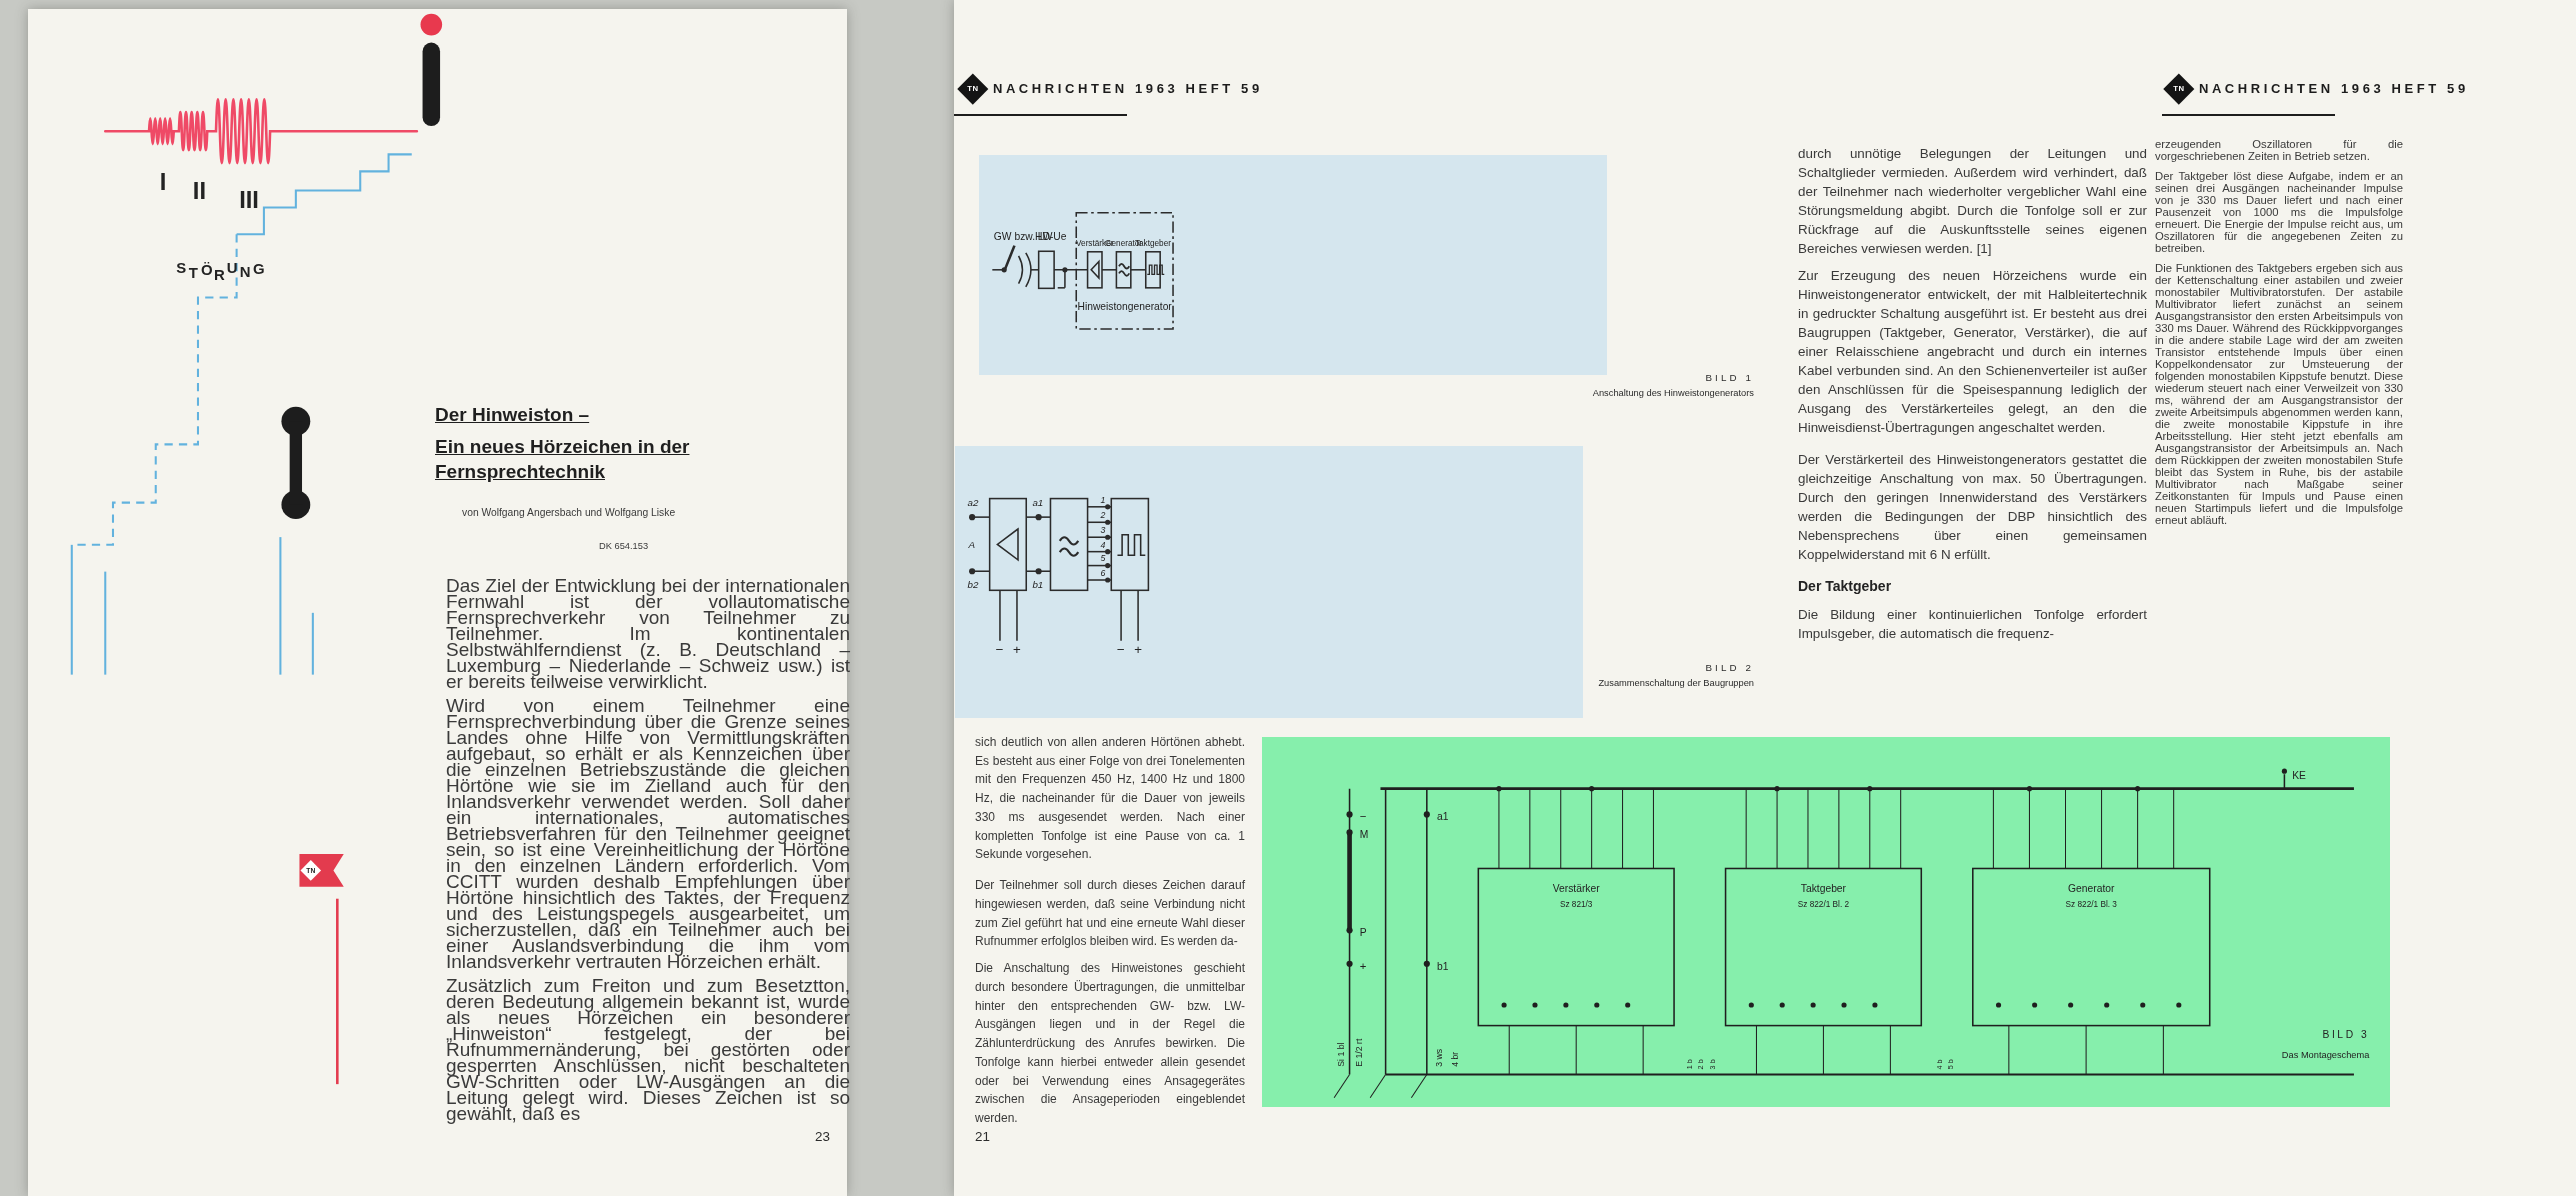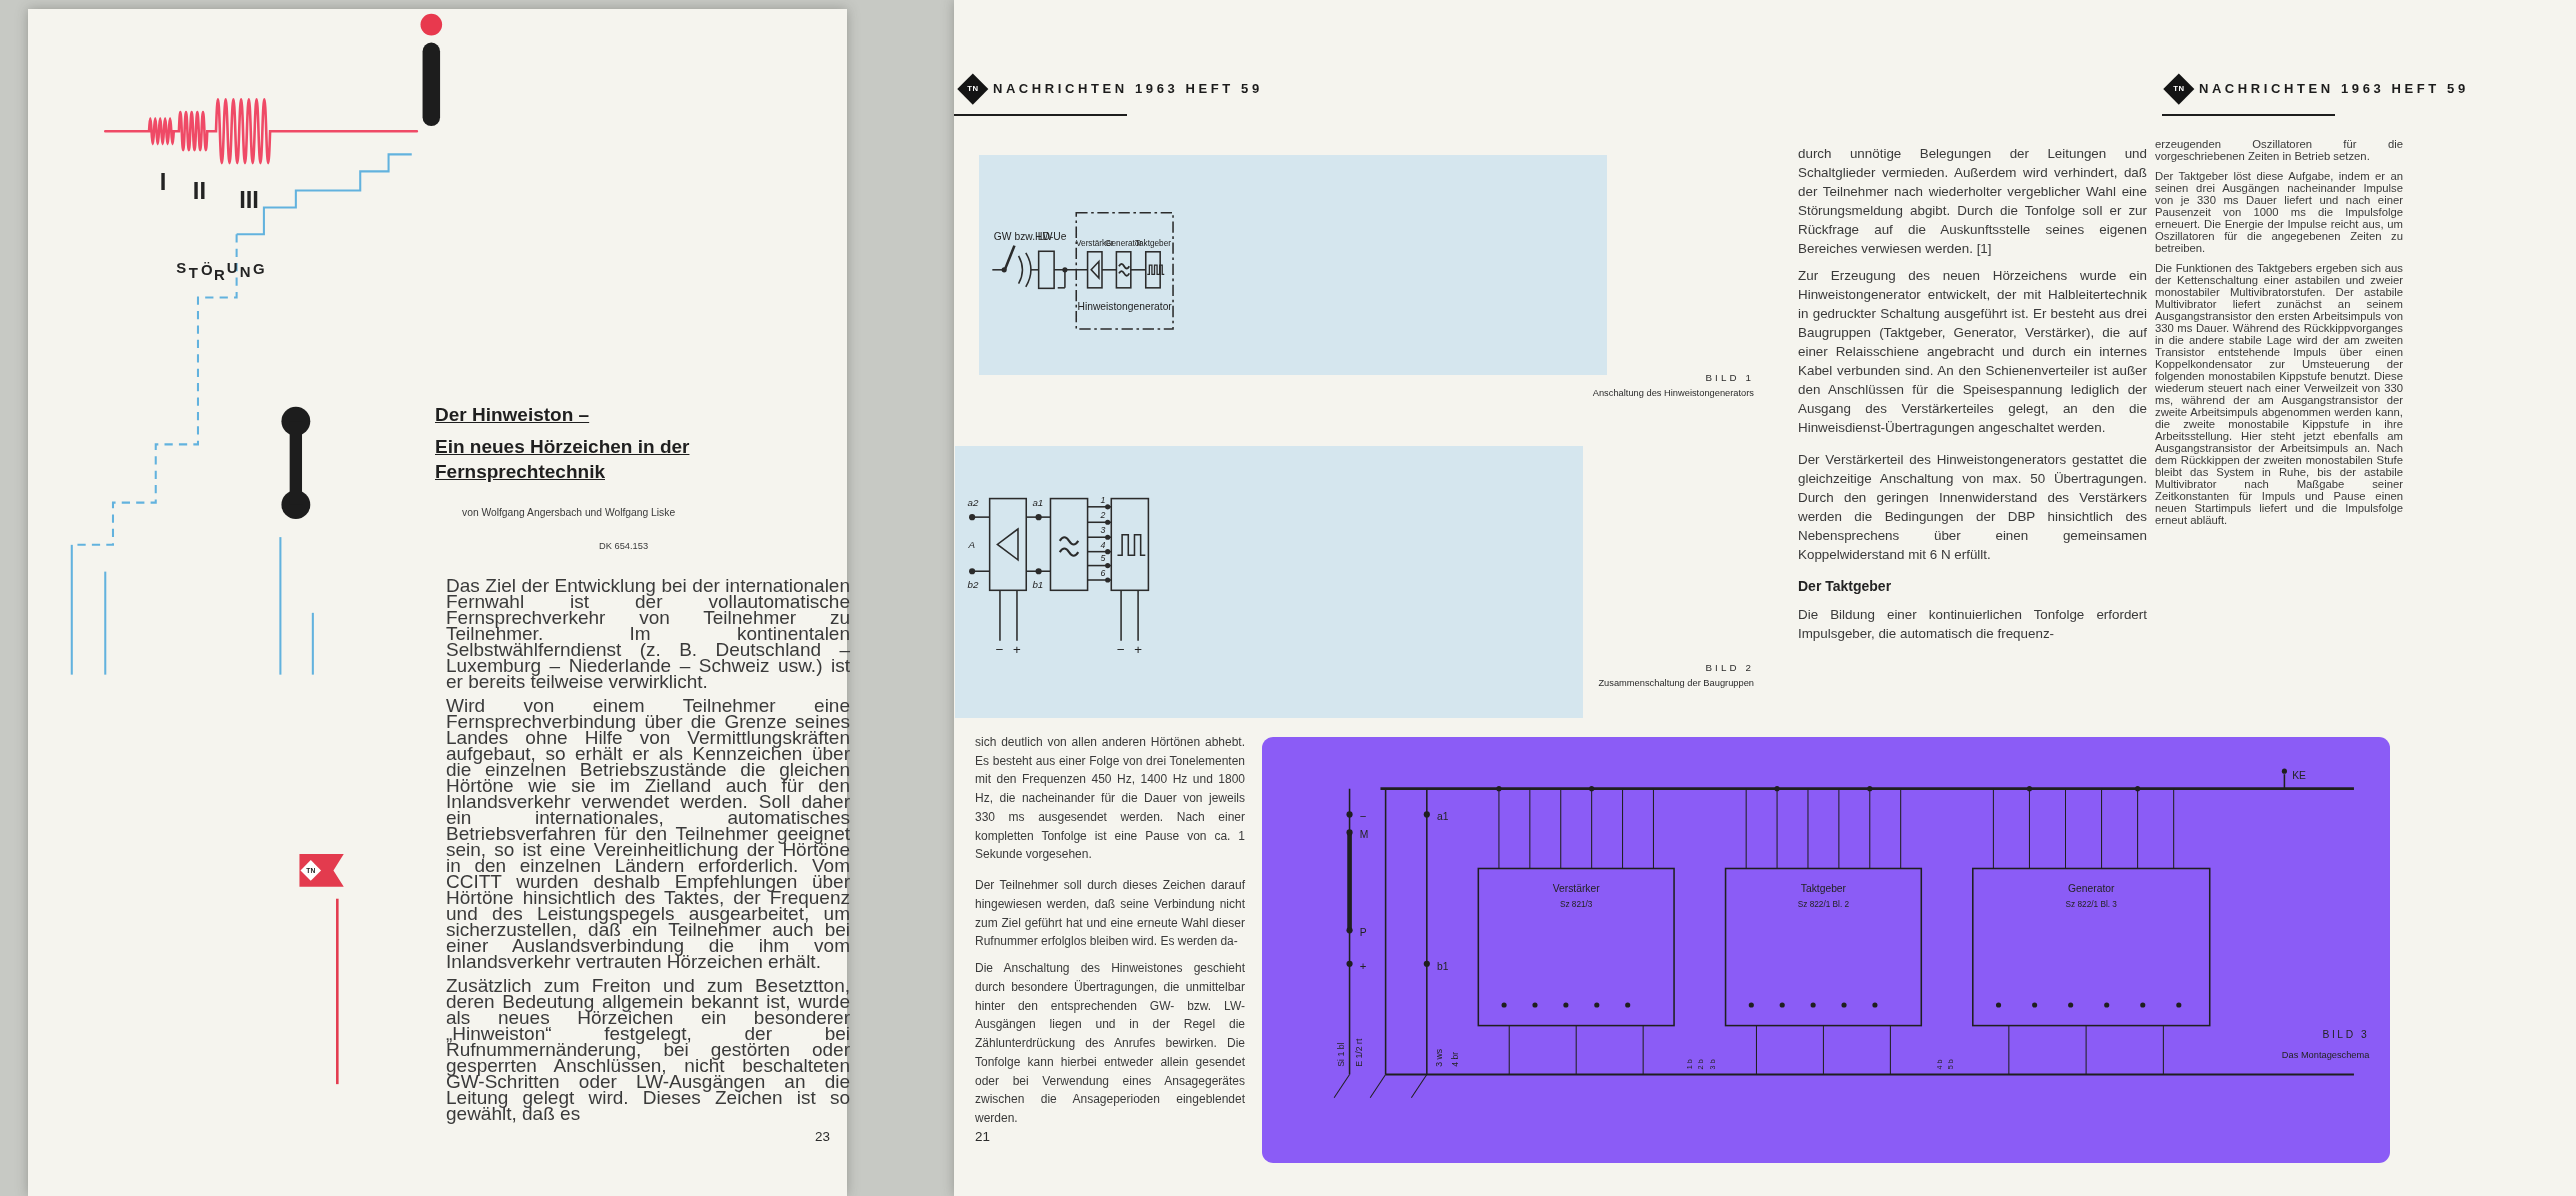--- a/index.html
+++ b/index.html
@@ -210,21 +210,21 @@
   </div>
   <div class="col" style="left:1798px;top:144px;width:349px;font-size:13.4px;line-height:19px;">
     <p>durch unnötige Belegungen der Leitungen und Schaltglieder vermieden. Außerdem wird verhindert, daß der Teilnehmer nach wiederholter vergeblicher Wahl eine Störungsmeldung abgibt. Durch die Tonfolge soll er zur Rückfrage auf die Auskunftsstelle seines eigenen Bereiches verwiesen werden. [1]</p>
     <p style="margin-bottom:12.4px;">Zur Erzeugung des neuen Hörzeichens wurde ein Hinweistongenerator entwickelt, der mit Halbleitertechnik in gedruckter Schaltung ausgeführt ist. Er besteht aus drei Baugruppen (Taktgeber, Generator, Verstärker), die auf einer Relaisschiene angebracht und durch ein internes Kabel verbunden sind. An den Schienenverteiler ist außer den Anschlüssen für die Speisespannung lediglich der Ausgang des Verstärkerteiles gelegt, an den die Hinweisdienst-Übertragungen angeschaltet werden.</p>
     <p>Der Verstärkerteil des Hinweistongenerators gestattet die gleichzeitige Anschaltung von max. 50 Übertragungen. Durch den geringen Innenwiderstand des Verstärkers werden die Bedingungen der DBP hinsichtlich des Nebensprechens über einen gemeinsamen Koppelwiderstand mit 6 N erfüllt.</p>
     <div class="subhead" style="font-size:14px;">Der Taktgeber</div>
     <p>Die Bildung einer kontinuierlichen Tonfolge erfordert Impulsgeber, die automatisch die frequenz-</p>
   </div>
   <div class="pagenum" style="left:975px;top:1129px;">21</div>
 
-  <div class="panel" style="left:1262px;top:737px;width:1128px;height:426px;background:#8b5cf6;border-radius:11px;">
+  <div class="panel" style="left:1262px;top:737px;width:1128px;height:370px;background:#86efac;">
     <svg width="1128" height="366" viewBox="0 0 2190 710">
       <g stroke="#1f1f1f" fill="none">
         <line x1="230" y1="100" x2="2120" y2="100" stroke-width="5"></line>
         <line x1="240" y1="100" x2="240" y2="655" stroke-width="3"></line>
         <line x1="240" y1="655" x2="2120" y2="655" stroke-width="4"></line>
         <line x1="1985" y1="100" x2="1985" y2="72" stroke-width="3"></line>
         <line x1="170" y1="100" x2="170" y2="655" stroke-width="3"></line>
         <line x1="320" y1="100" x2="320" y2="655" stroke-width="3"></line>
         <line x1="170" y1="185" x2="170" y2="375" stroke-width="9"></line>
         <rect x="420" y="255" width="380" height="305" stroke-width="3"></rect>

